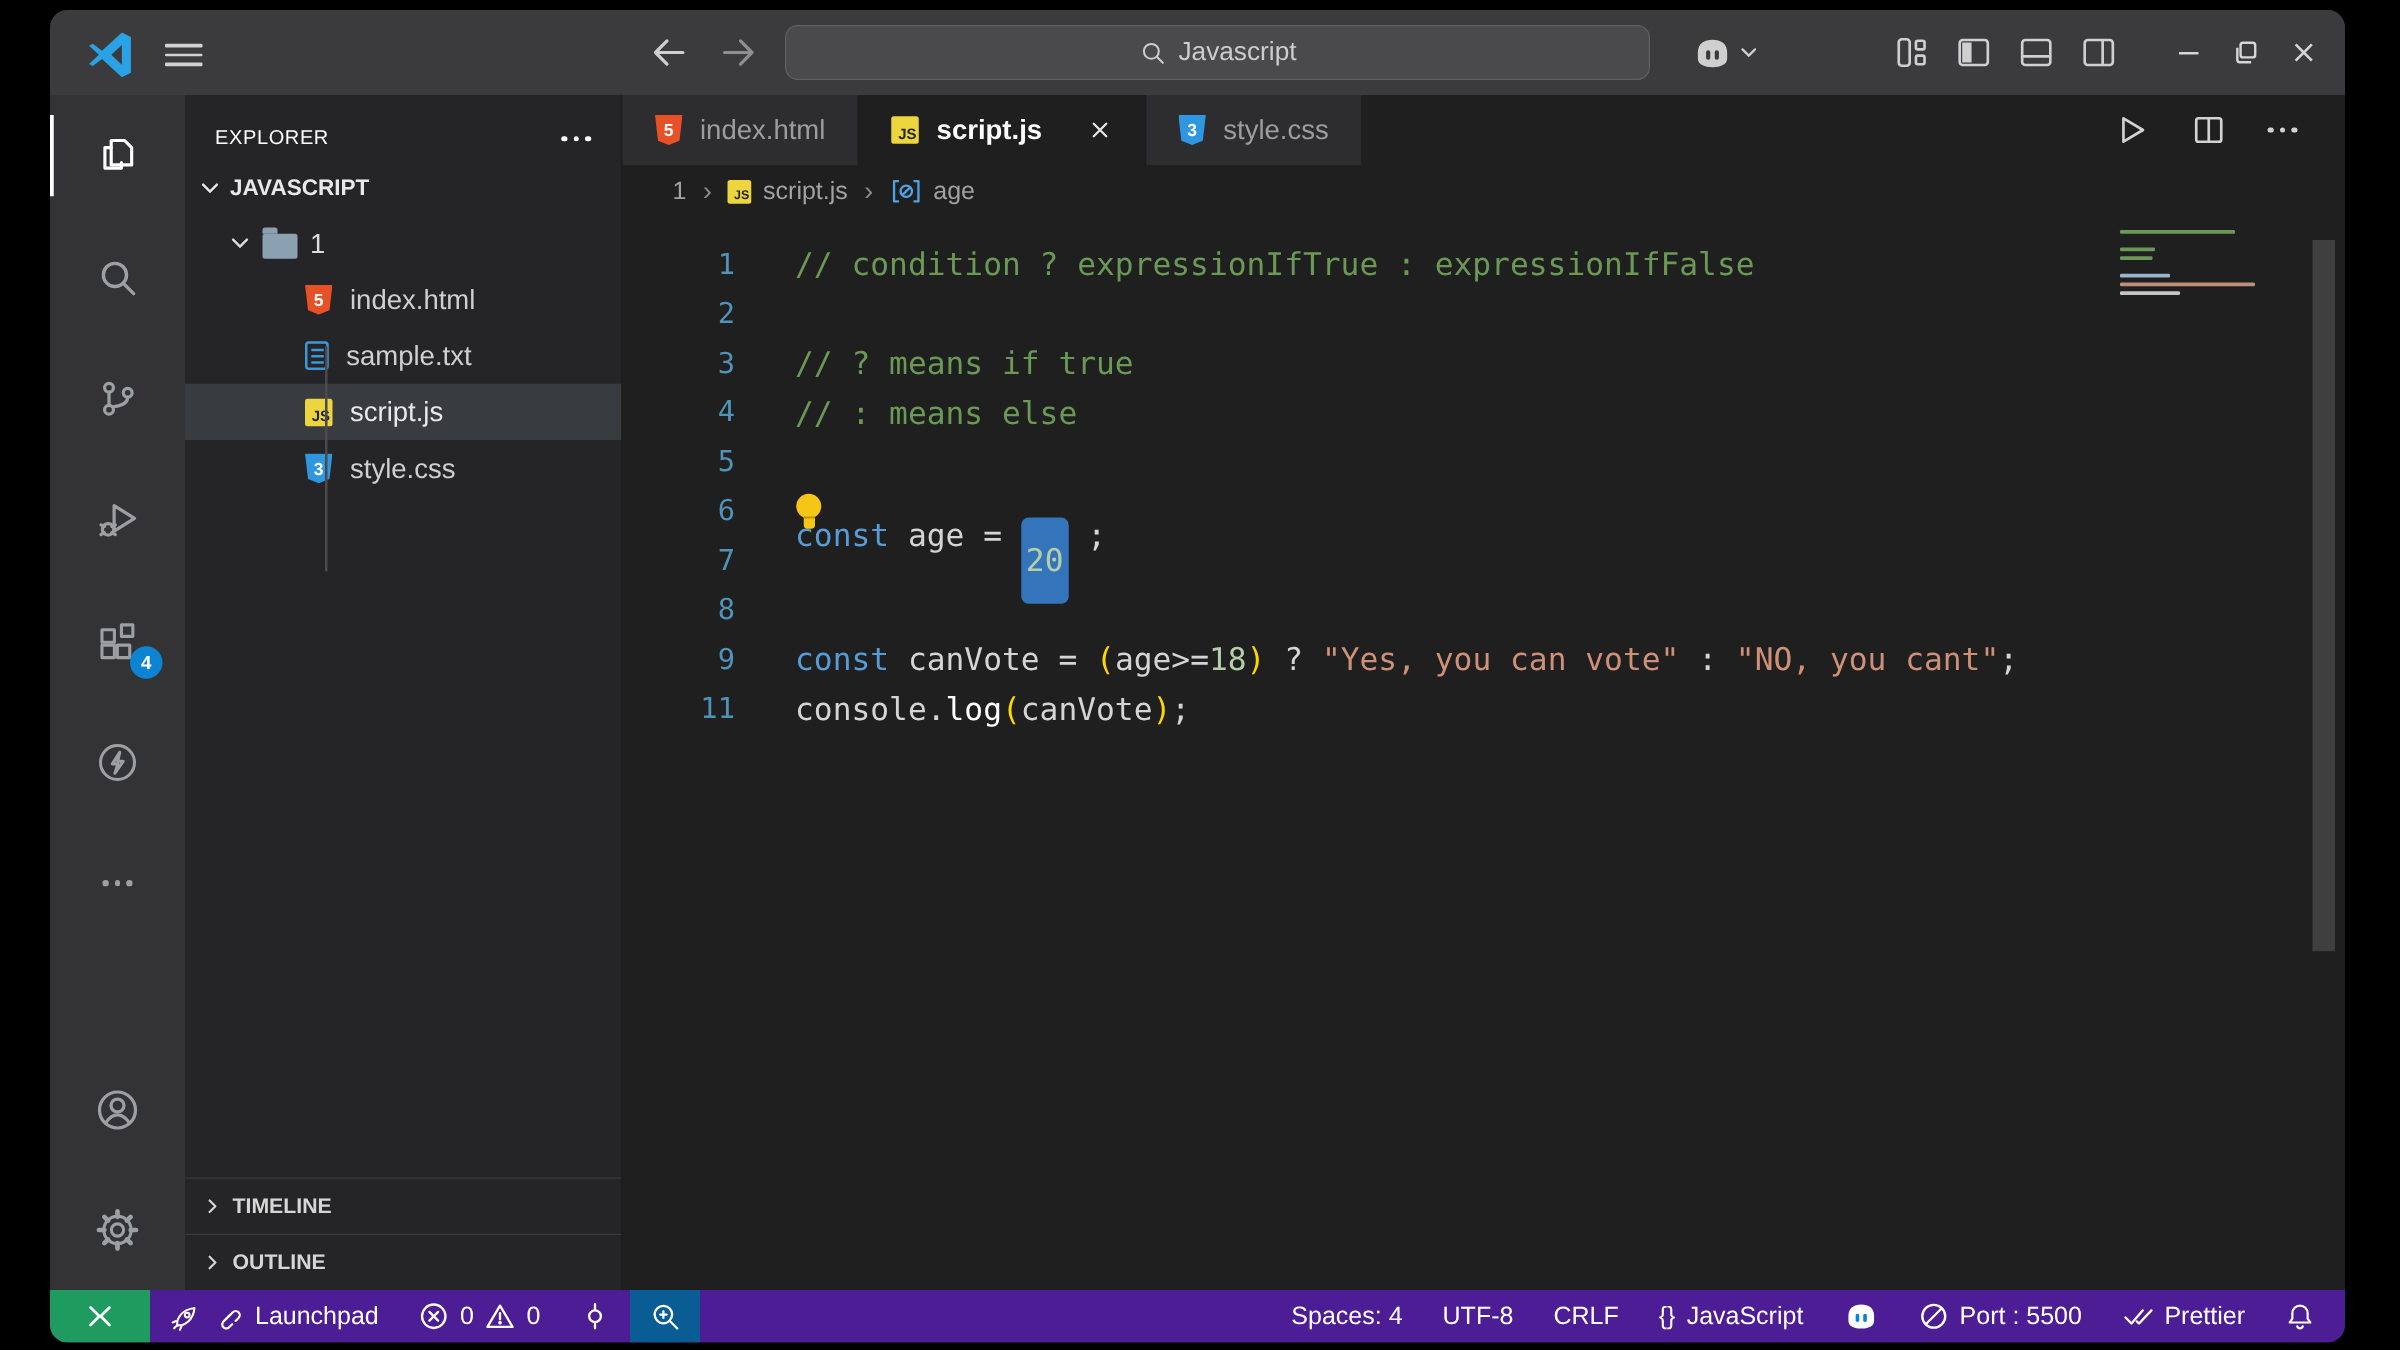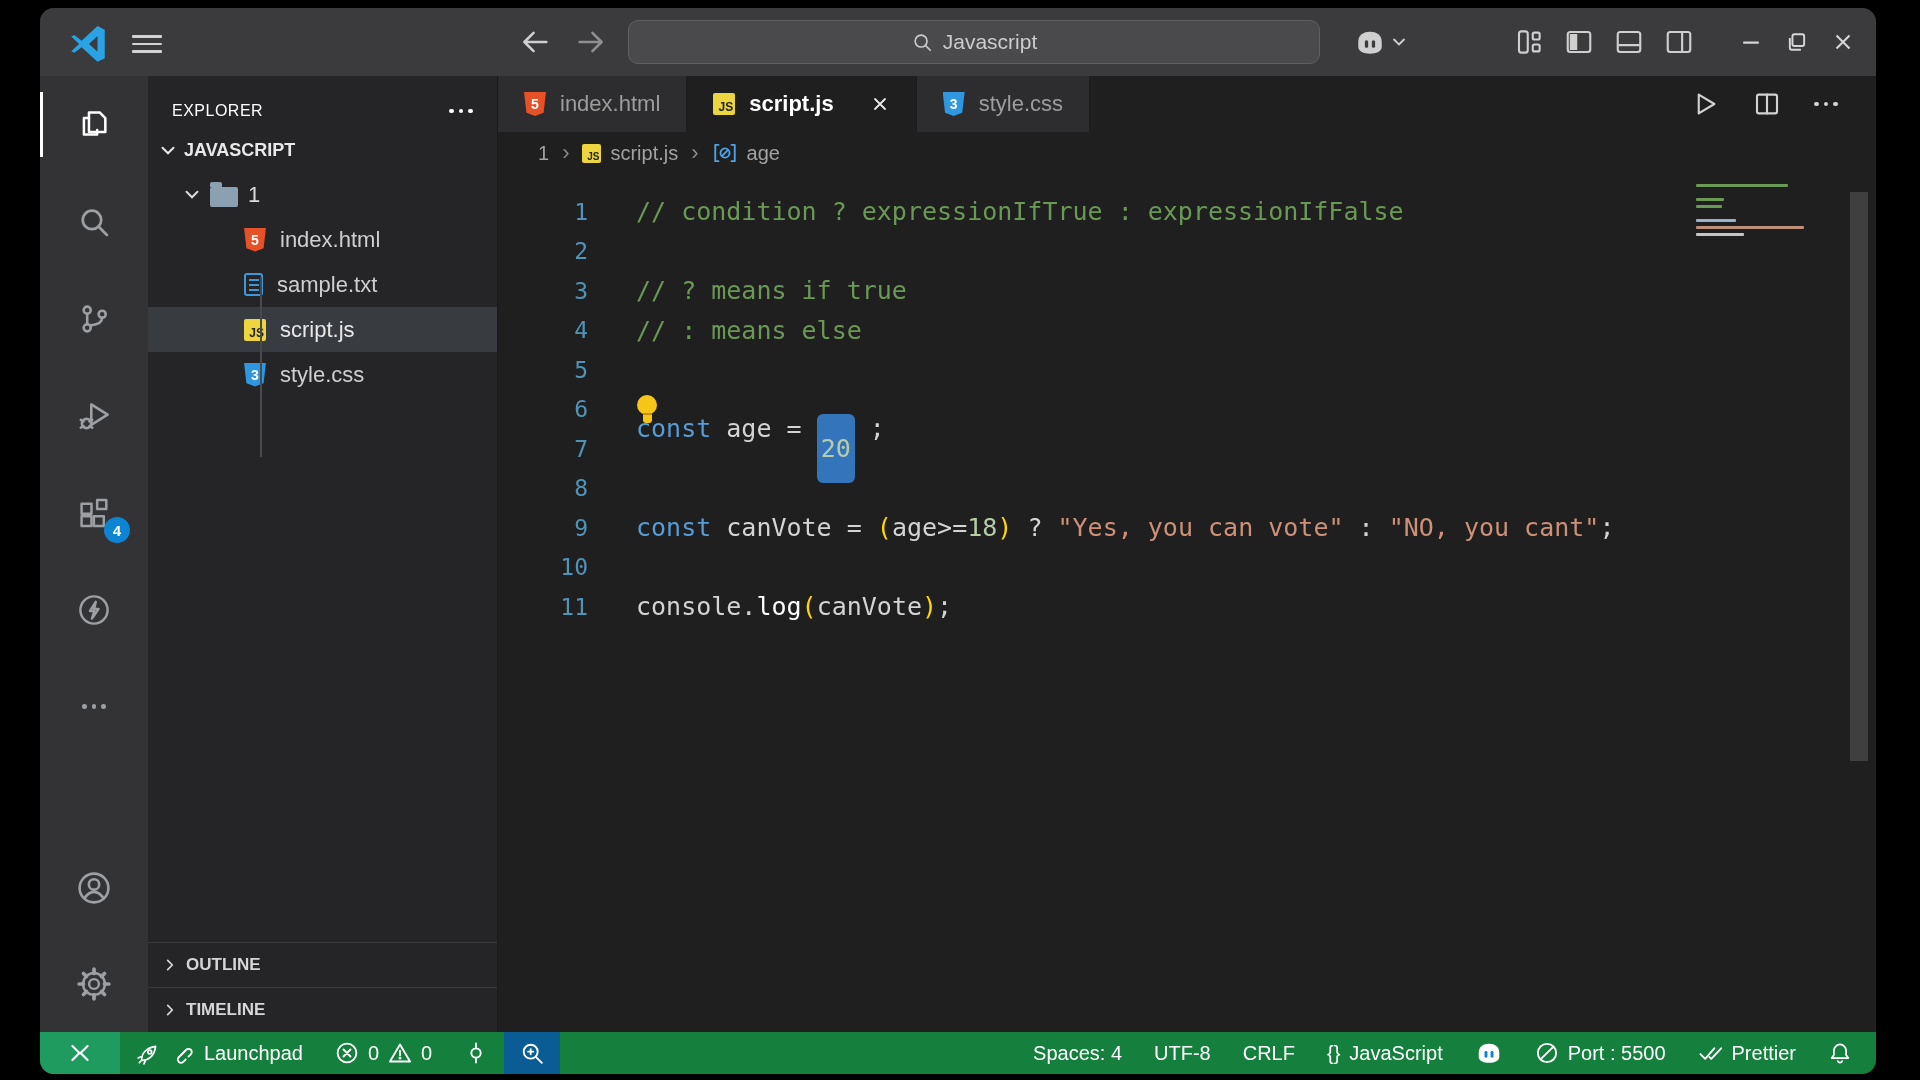--- a/index.html
+++ b/index.html
@@ -114,21 +114,21 @@
     border-radius:50%; background:#f5c518; }
   .bulb::after { content:""; position:absolute; left:6.5px; top:19px; width:9px; height:8px;
     background:#f5c518; border-radius:0 0 3px 3px; border-top:2px solid #c79200; }
 
   #minimap { position:absolute; right:70px; top:10px; width:110px; }
   .mrow { height:7px; display:flex; }
   .mline { height:3px; border-radius:1px; }
   .vscroll { position:absolute; right:8px; top:18px; width:18px; height:569px; background:#5a5a5a; opacity:0.55; }
 
   
-  .statusbar { height:42px; flex:0 0 auto; background:#15803d; color:#fff; display:flex; align-items:stretch;
+  .statusbar { height:42px; flex:0 0 auto; background:#4c1d95; color:#fff; display:flex; align-items:stretch;
     font-size:20px; }
   .remote { width:80px; background:#1f9b60; display:flex; align-items:center; justify-content:center; flex:0 0 auto; }
   #status-left, #status-right { display:flex; align-items:stretch; }
   #status-right { margin-left:auto; padding-right:8px; }
   .seg { display:flex; align-items:center; gap:9px; padding:0 16px; }
   .seg.hl { background:#0a5c94; }
 </style>
 </head>
 <body>
 
@@ -368,29 +368,29 @@
           </div>
         </div>
       <div class="guide"></div>
       <div class="sb-bottom" id="sidebar-bottom">
           <div class="brow">
             <span class="ic">
               <svg width="12" height="16" viewBox="0 0 13 14" fill="none" stroke="currentColor" stroke-width="1.9" stroke-linecap="round" stroke-linejoin="round">
                 <path d="M4 2 L9 7 L4 12"></path>
               </svg>
             </span>
-            <span>OUTLINE</span>
+            <span>TIMELINE</span>
           </div>
           <div class="brow">
             <span class="ic">
               <svg width="12" height="16" viewBox="0 0 13 14" fill="none" stroke="currentColor" stroke-width="1.9" stroke-linecap="round" stroke-linejoin="round">
                 <path d="M4 2 L9 7 L4 12"></path>
               </svg>
             </span>
-            <span>TIMELINE</span>
+            <span>OUTLINE</span>
           </div>
         </div>
     </div>
 
     <div class="editorwrap">
       <div class="tabstrip">
         <div id="tabs">
             <div class="tab">
               <span class="fileicon fi-html">5</span>
               <span>index.html</span>
@@ -483,24 +483,20 @@
             </div>
             <div class="line">
               <span class="ln">8</span>
               <span class="code"></span>
             </div>
             <div class="line">
               <span class="ln">9</span>
               <span class="code"><span class="kw">const</span><span class="v"> canVote </span><span class="op">=</span><span class="v"> </span><span class="p1">(</span><span class="v">age</span><span class="op">&gt;=</span><span class="num">18</span><span class="p1">)</span><span class="v"> ? </span><span class="str">"Yes, you can vote"</span><span class="v"> : </span><span class="str">"NO, you cant"</span><span class="v">;</span></span>
             </div>
             <div class="line">
-              <span class="ln">10</span>
-              <span class="code"></span>
-            </div>
-            <div class="line">
               <span class="ln">11</span>
               <span class="code"><span class="v">console</span><span class="op">.</span><span class="meth">log</span><span class="p1">(</span><span class="v">canVote</span><span class="p1">)</span><span class="v">;</span></span>
             </div>
           </div>
         <div id="minimap">
             <div class="mrow">
               <div class="mline" style="width: 92px; background: rgb(106, 153, 85);"></div>
             </div>
             <div class="mrow"></div>
             <div class="mrow">

